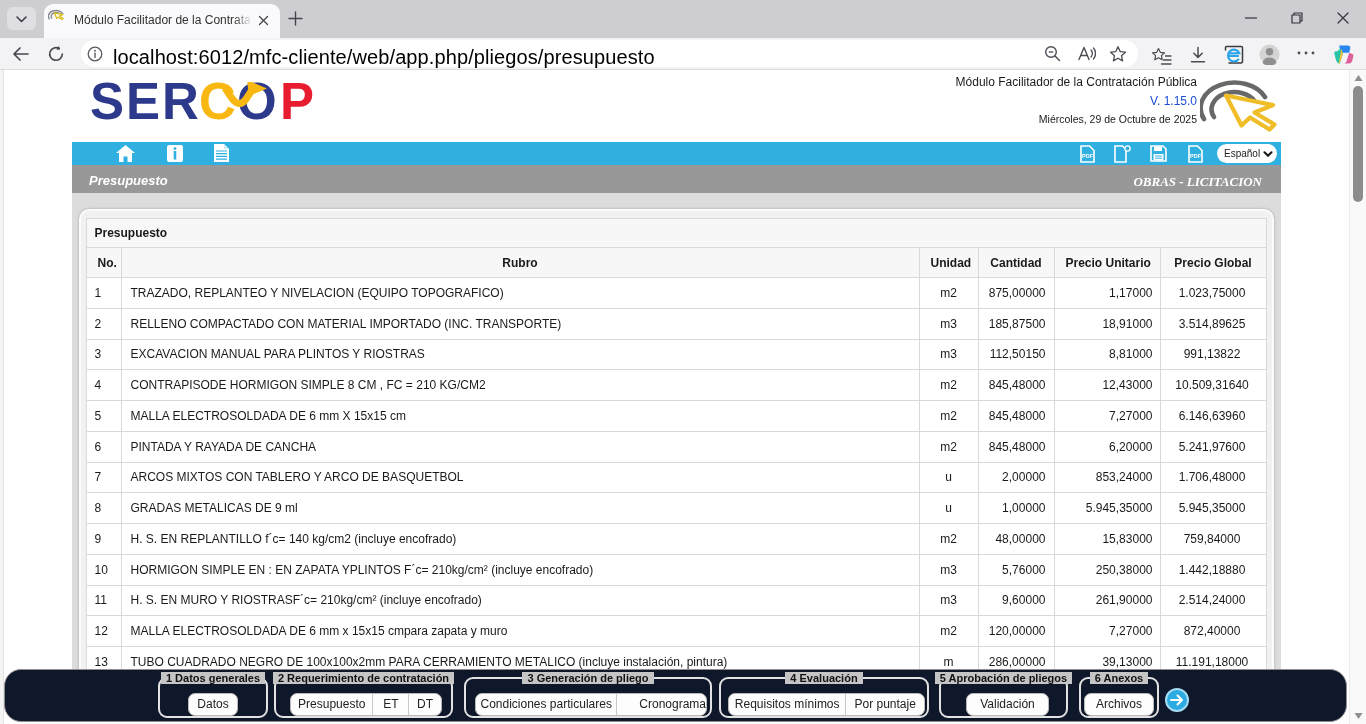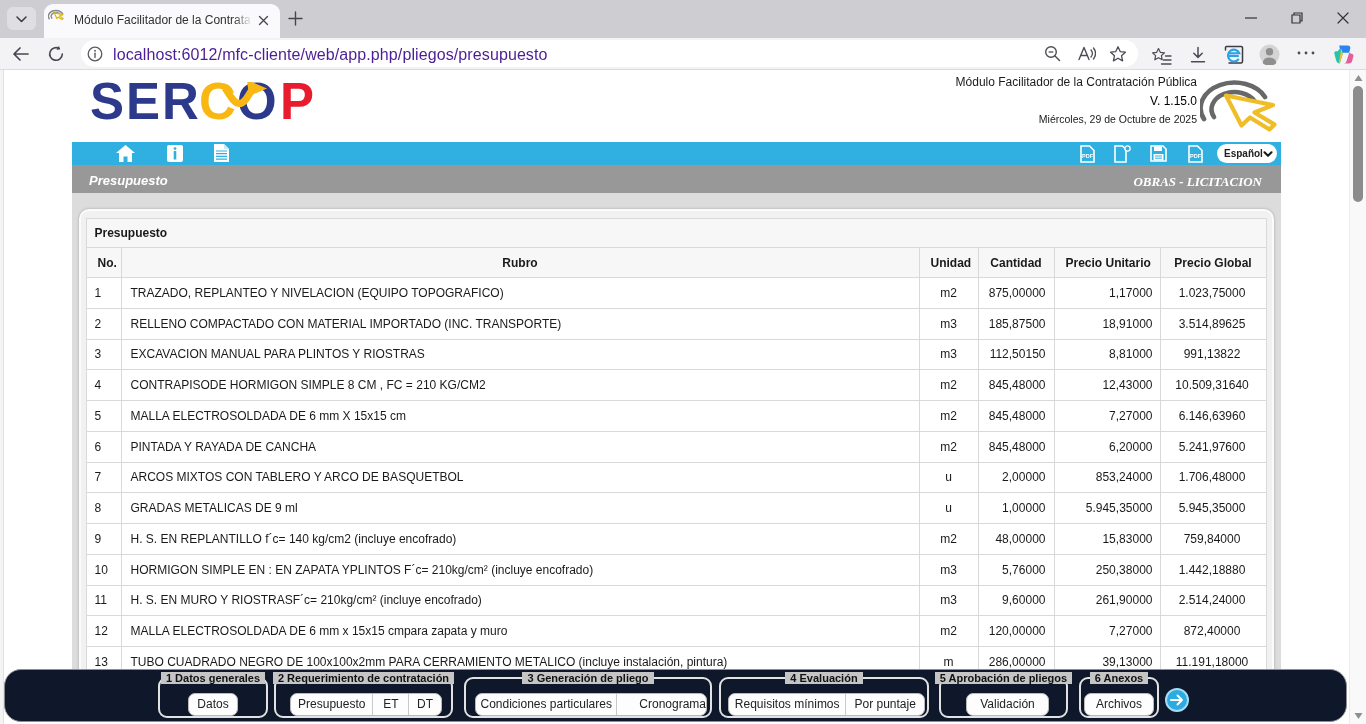--- a/index.html
+++ b/index.html
@@ -13,30 +13,30 @@
 #tab { position:absolute; left:44px; top:4px; width:236px; height:34px; background:#FAFAFC; border-radius:9px 9px 0 0; }
 #tab .fav { position:absolute; left:4px; top:4px; }
 #tab .title { position:absolute; left:30px; top:9px; font-size:12px; color:#303030; white-space:nowrap; width:176px; overflow:hidden; }
 #tab .fade { position:absolute; right:28px; top:5px; width:18px; height:24px; background:linear-gradient(to right, rgba(250,250,252,0), #FAFAFC); }
 #tab .tx { position:absolute; right:10px; top:10px; width:13px; height:13px; }
 #plus { position:absolute; left:288px; top:11px; width:15px; height:15px; }
 .winctl { position:absolute; top:0px; width:46px; height:36px; }
 
 #toolbar { position:absolute; left:0; top:38px; width:1366px; height:32px; background:#F3F3F5; border-bottom:1px solid #DCDCDC; box-sizing:border-box; }
 #pill { position:absolute; left:81px; top:2px; width:1057px; height:27px; border-radius:13.5px; background:#fff; }
-#urltext { position:absolute; left:32px; top:5.5px; font-size:16px; color:#4c1d95; letter-spacing:0.1px; }
+#urltext { position:absolute; left:32px; top:5.5px; font-size:20px; color:#000000; letter-spacing:0.1px; }
 
 
 #page { position:absolute; left:0; top:70px; width:1349px; height:654px; background:#fff; overflow:hidden; }
 #app { position:absolute; left:72px; top:0; width:1209px; height:654px; }
 
 #apphdr { position:absolute; left:0; top:0; width:1209px; height:72px; background:#fff; }
 #hdrtext { position:absolute; right:84px; top:5px; text-align:right; }
 #hdrtext .l1 { font-size:12px; color:#1b1b1b; }
-#hdrtext .l2 { font-size:12px; color:#000000; margin-top:5px; }
+#hdrtext .l2 { font-size:12px; color:#1d4ed8; margin-top:5px; }
 #hdrtext .l3 { font-size:10.5px; color:#1b1b1b; margin-top:5px; }
 
 #bluebar { position:absolute; left:0; top:72px; width:1209px; height:23px; background:#30AFE1; }
 #graybar { position:absolute; left:0; top:95px; width:1209px; height:28px; background:#989898; color:#fff; font-style:italic; font-weight:bold; }
 #graybar .bc { position:absolute; left:17px; top:8px; font-size:13px; }
 #graybar .mod { position:absolute; right:19px; top:9px; font-size:13px; font-family:'Liberation Serif', serif; letter-spacing:0px; }
 
 #content { position:absolute; left:0; top:123px; width:1209px; height:525px; background:#DCDCDC; overflow:hidden; }
 #panel { position:absolute; left:7px; top:16px; width:1195px; height:540px; background:#F1F1F1; border:2px solid #FBFBFB; border-radius:10px; box-shadow:0 0 3px rgba(0,0,0,0.25); }
 
@@ -233,21 +233,21 @@
         <rect x="4" y="1.5" width="8" height="4.5" fill="#fff"></rect>
         <rect x="3.5" y="9" width="10" height="6.5" fill="#fff"></rect>
         <path d="M5 11 H12 M5 13.2 H12" stroke="#30AFE1" stroke-width="1"></path>
       </svg>
       <svg class="abs" style="left:1116px; top:2.5px;" width="15" height="18" viewBox="0 0 15 18">
         <path d="M1 1 H9.5 L14 5.5 V17 H1 Z" fill="none" stroke="#fff" stroke-width="1.6"></path>
         <text x="7.5" y="12.5" font-size="5.5" font-weight="bold" fill="#fff" text-anchor="middle" font-family="Liberation Sans">PDF</text>
       </svg>
 
       <div class="abs" style="left:1145px; top:2px; width:60px; height:19px; background:#fff; border-radius:10px;">
-        <span style="position:absolute; left:7px; top:4px; font-size:10px; color:#222;font-weight:bold;">Español</span>
+        <span style="position:absolute; left:7px; top:4px; font-size:10px; color:#222;">Español</span>
         <svg class="abs" style="left:46px; top:6.5px;" width="10" height="7" viewBox="0 0 11 8">
             <path d="M1.5 1.5 L5.5 5.5 L9.5 1.5" stroke="#1a1a1a" stroke-width="2.4" fill="none" stroke-linecap="round" stroke-linejoin="round"></path>
           </svg>
       </div>
     </div>
 
     <div id="graybar">
       <div class="bc">Presupuesto</div>
       <div class="mod">OBRAS - LICITACION</div>
     </div>

